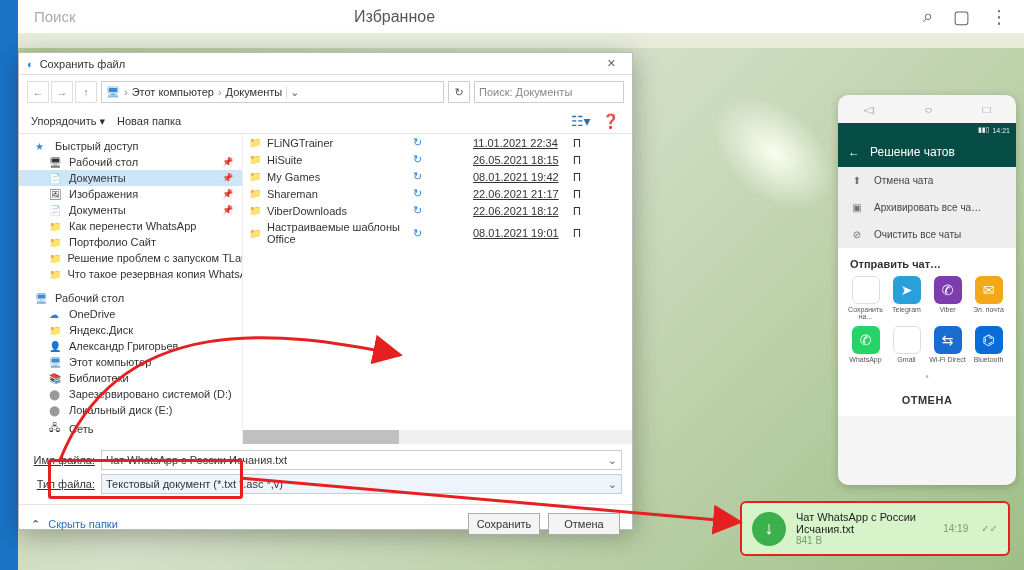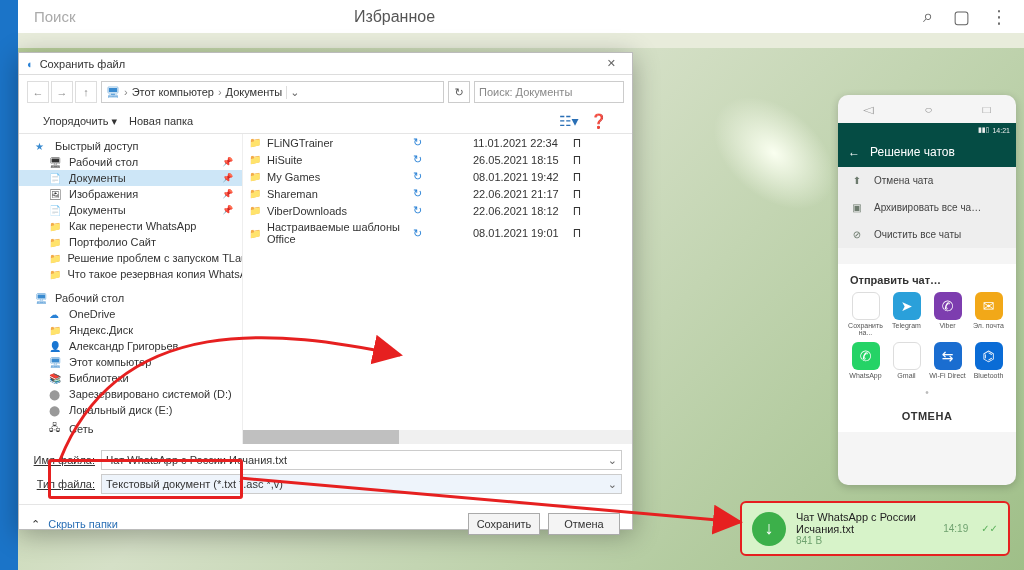--- a/index.html
+++ b/index.html
@@ -13,21 +13,21 @@
 .bg-blob1 { position:absolute; top:60px; right:180px; width:140px; height:90px; background:radial-gradient(ellipse,#fafff0 0%,rgba(255,255,255,0) 70%); transform:rotate(40deg); }
 
 .phone { position:absolute; top:95px; right:8px; width:178px; height:390px; background:#f5f5f5; border-radius:10px; box-shadow:0 2px 8px rgba(0,0,0,.2); overflow:hidden; font-size:10px; }
 .phone-nav { height:28px; display:flex; align-items:center; justify-content:space-around; color:#999; font-size:14px; }
 .phone-nav span { transform:scaleY(0.7); }
 .phone-status { height:14px; background:#054c44; color:#eee; font-size:7px; display:flex; justify-content:flex-end; align-items:center; padding:0 6px; gap:3px; }
 .phone-header { background:#054c44; color:#fff; padding:8px 10px; display:flex; align-items:center; gap:10px; font-size:12px; font-weight:500; }
 .phone-menu { background:#eee; }
 .phone-menu-item { display:flex; align-items:center; gap:10px; padding:8px 12px; color:#444; font-size:10px; }
 .phone-menu-item .mi-ic { width:14px; text-align:center; color:#6d7b6e; }
-.phone-share { background:#fff;margin-top:16px; }
+.phone-share { background:#fff; }
 .phone-share-title { font-weight:600; padding:10px 12px 6px; color:#333; font-size:11px; }
 .share-grid { display:grid; grid-template-columns:repeat(4,1fr); gap:6px 2px; padding:0 8px 6px; text-align:center; font-size:7px; color:#555; }
 .share-ic { width:28px; height:28px; border-radius:6px; margin:0 auto 2px; display:flex; align-items:center; justify-content:center; color:#fff; font-size:14px; }
 .ic-drive{background:#fff;border:1px solid #ddd;}
 .ic-tg{background:#2aa0da;}
 .ic-viber{background:#7d3daf;}
 .ic-mail{background:#f2a818;}
 .ic-wa{background:#25d366;}
 .ic-gmail{background:#fff;border:1px solid #ddd;}
 .ic-wifi{background:#1a6dd0;}
@@ -46,38 +46,38 @@
 .dlg-title { background:#fff; border-bottom:1px solid #ddd; padding:4px 8px; display:flex; align-items:center; gap:6px; font-size:11px; }
 .dlg-title .win-x { margin-left:auto; color:#666; padding:0 8px; cursor:pointer; }
 .dlg-addr { display:flex; align-items:center; gap:4px; padding:6px 8px; }
 .dlg-arrows { display:flex; gap:2px; }
 .dlg-arrows span { width:22px; height:22px; display:flex; align-items:center; justify-content:center; border:1px solid #ddd; color:#888; font-size:11px; }
 .crumb-box { flex:1; border:1px solid #ccc; height:22px; display:flex; align-items:center; padding:0 4px; gap:4px; font-size:11px; }
 .crumb-box .sep { color:#888; }
 .crumb-drop { width:16px; text-align:center; color:#666; border-left:1px solid #ddd; }
 .refresh { width:22px; height:22px; border:1px solid #ccc; display:flex; align-items:center; justify-content:center; color:#555; }
 .search-box { width:150px; height:22px; border:1px solid #ccc; padding:0 4px; color:#888; font-size:11px; display:flex; align-items:center; }
-.dlg-toolbar { display:flex; align-items:center; gap:12px; padding:4px 24px; border-bottom:1px solid #e5e5e5; font-size:11px; }
+.dlg-toolbar { display:flex; align-items:center; gap:12px; padding:4px 12px; border-bottom:1px solid #e5e5e5; font-size:11px; }
 .dlg-toolbar .spacer { flex:1; }
 .dlg-toolbar .tb-ic { color:#2a6fb5; font-size:14px; }
 .dlg-body { display:flex; height:310px; }
 .nav-pane { width:224px; border-right:1px solid #eee; overflow:auto; padding:4px 0; }
 .nav-item { display:flex; align-items:center; gap:6px; padding:2px 6px 2px 16px; white-space:nowrap; position:relative; }
 .nav-item.sub { padding-left:30px; }
 .nav-item.sub2 { padding-left:30px; }
 .nav-item.selected { background:#cde6f7; }
 .nav-item .pin { position:absolute; right:8px; color:#aaa; font-size:9px; }
 .nav-ic { width:14px; font-size:10px; }
 .ni-star{color:#3a8bd0;} .ni-folder{color:#e6b95a;} .ni-pc{color:#3a8bd0;} .ni-cloud{color:#2a82d6;} .ni-disk{color:#999;}
 .file-pane { flex:1; overflow:auto; position:relative; }
 .file-head { display:flex; padding:4px 6px; color:#555; font-size:11px; border-bottom:1px solid #eee; }
 .fh-name{flex:0 0 160px;} .fh-state{flex:0 0 60px;} .fh-date{flex:0 0 100px;} .fh-type{flex:0 0 20px;}
 .file-row { display:flex; padding:2px 6px; align-items:center; font-size:11px; }
 .fr-ic { width:14px; color:#e6b95a; margin-right:4px; font-size:10px; }
-.fr-name{flex:0 0 146px;} .fr-state{flex:0 0 60px; color:#2a82d6;} .fr-date{flex:0 0 100px;} .fr-type{flex:0 0 20px;}
+.fr-name{flex:0 0 146px;} .fr-state{flex:0 0 60px; color:#2a82d6;} .fr-date{flex:0 0 100px;text-decoration:underline;} .fr-type{flex:0 0 20px;}
 .hscroll { position:absolute; bottom:0; left:0; right:0; height:14px; background:#f0f0f0; display:flex; }
 .hscroll-thumb { width:40%; height:100%; background:#c0c0c0; margin-left:0; }
 .dlg-inputs { padding:6px 10px; }
 .inp-row { display:flex; align-items:center; gap:6px; margin-bottom:4px; }
 .inp-label { width:66px; text-align:right; font-size:11px; }
 .inp-label.u { text-decoration:underline; }
 .inp-field { flex:1; height:20px; border:1px solid #ccc; padding:0 4px; font-size:11px; background:#fff; display:flex; align-items:center; }
 .inp-field .drop { margin-left:auto; color:#666; }
 .dlg-footer { display:flex; align-items:center; padding:8px 12px; gap:8px; border-top:1px solid #e5e5e5; }
 .dlg-footer .link { color:#2a6fb5; font-size:11px; }

